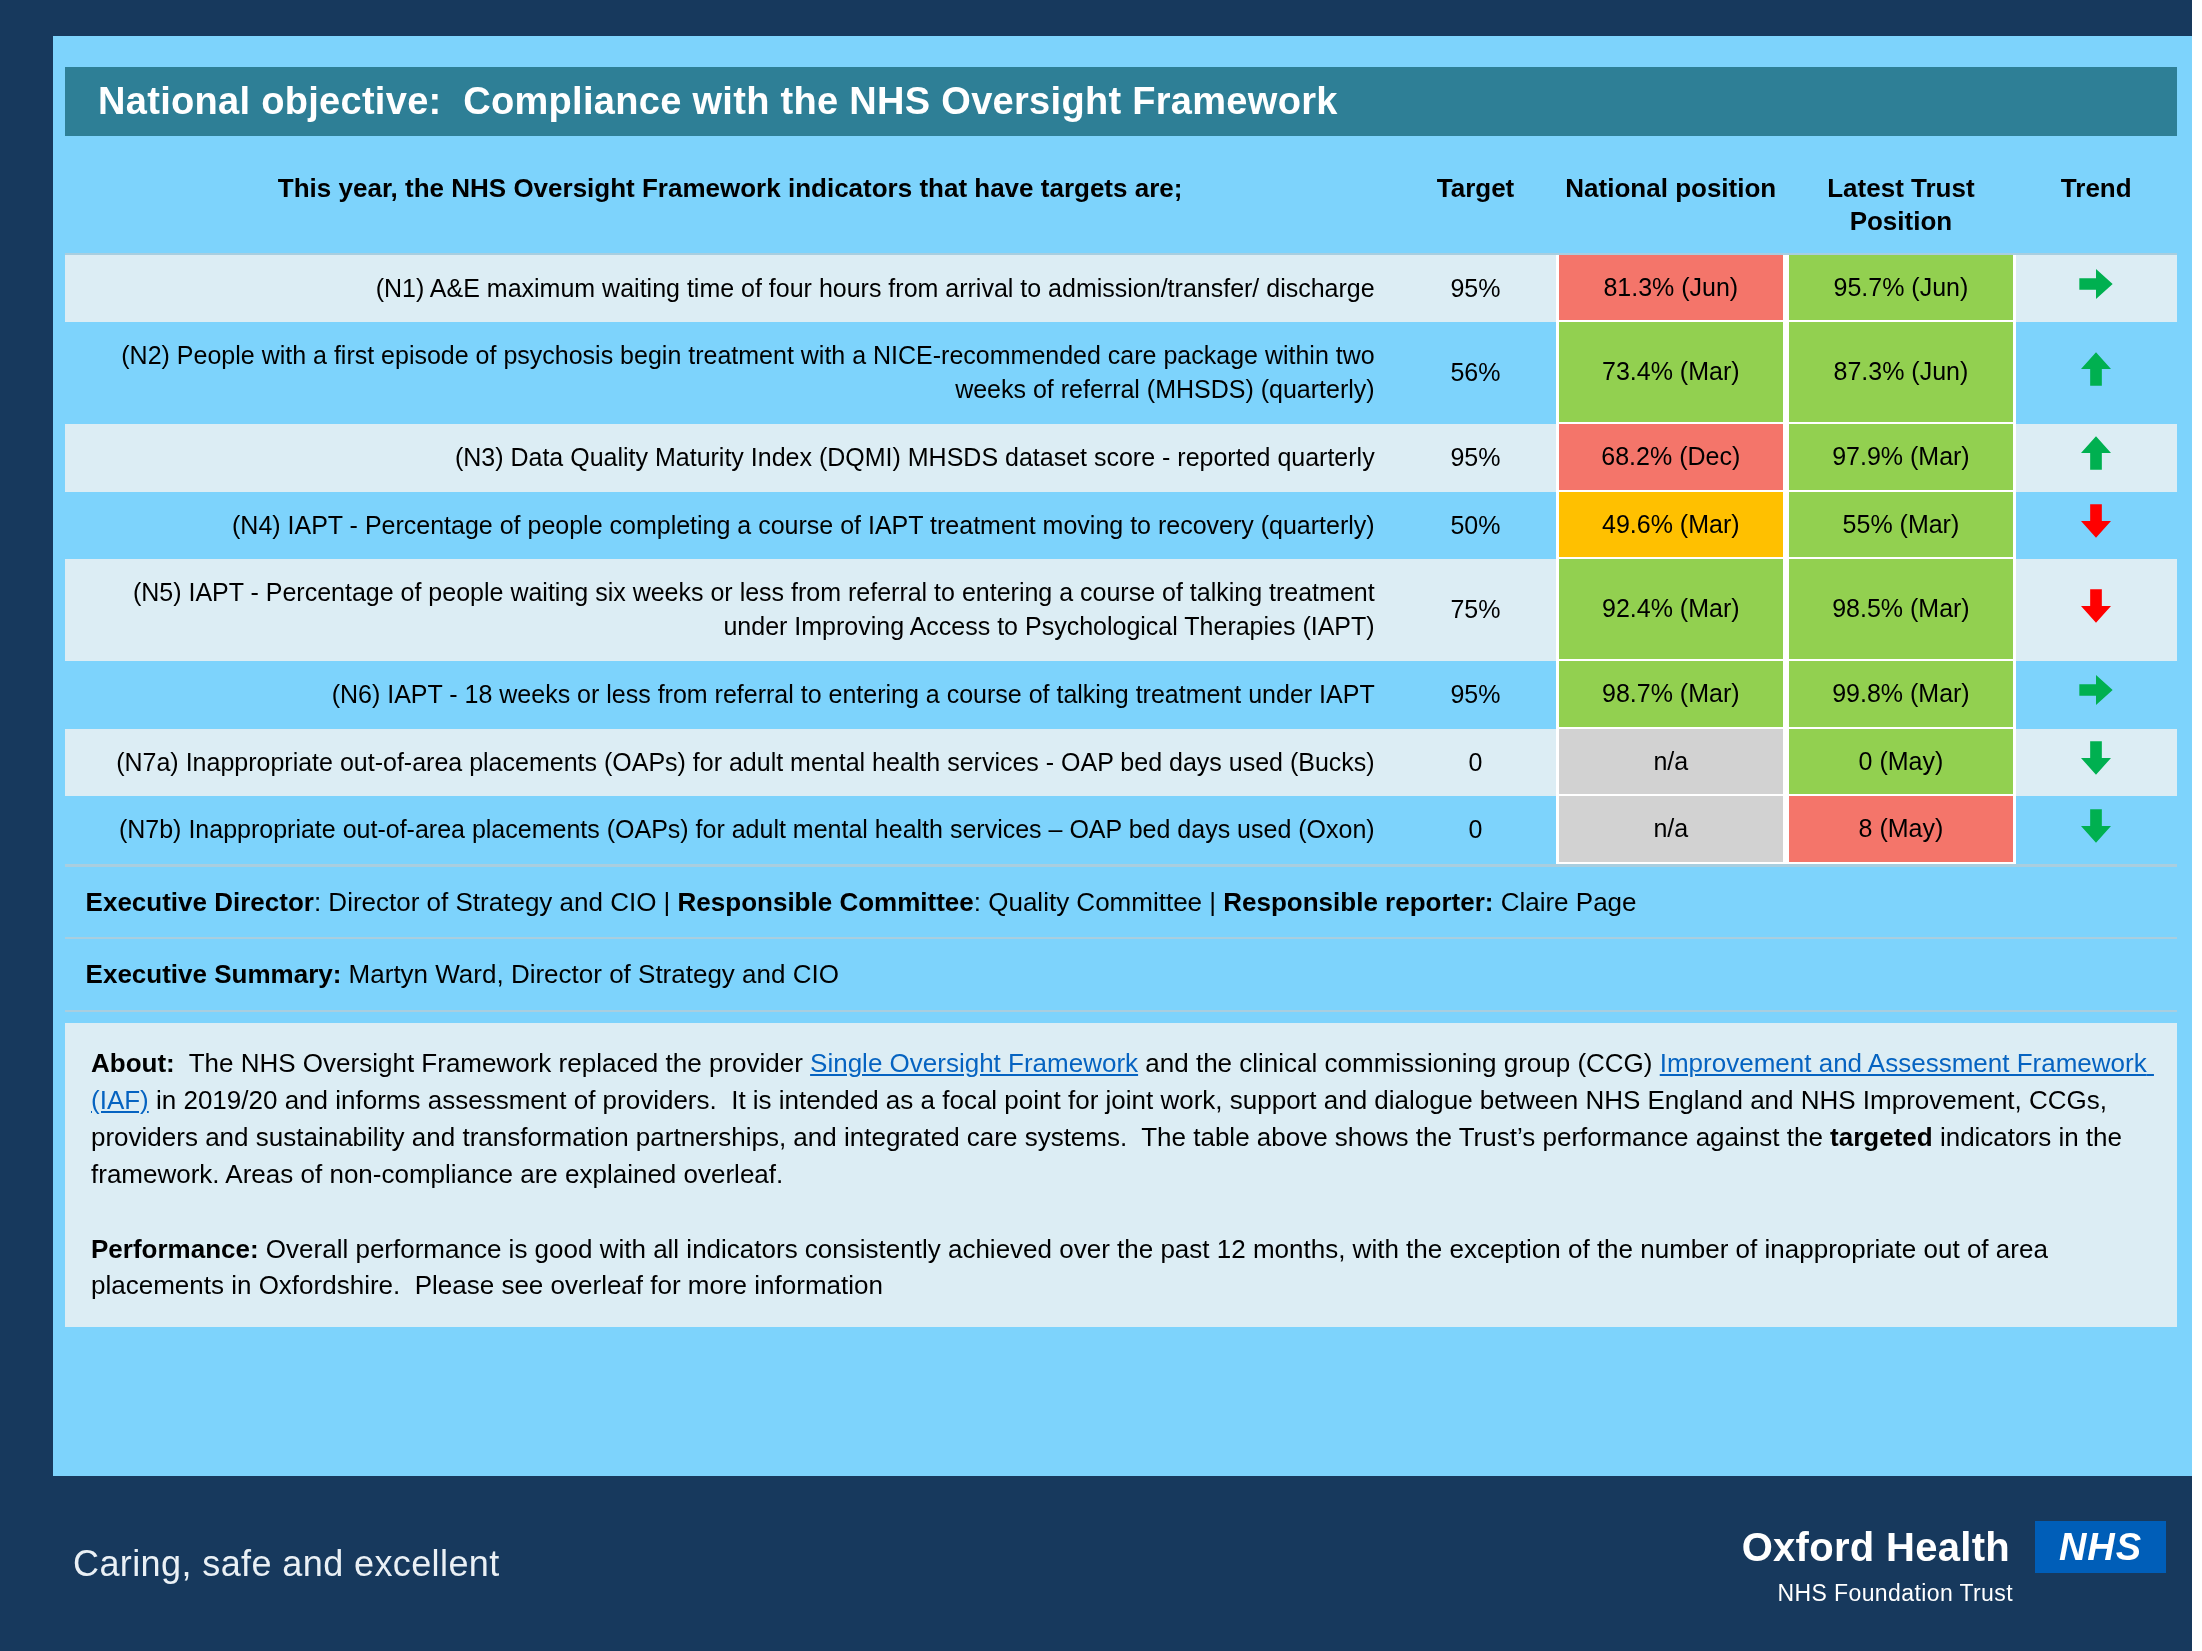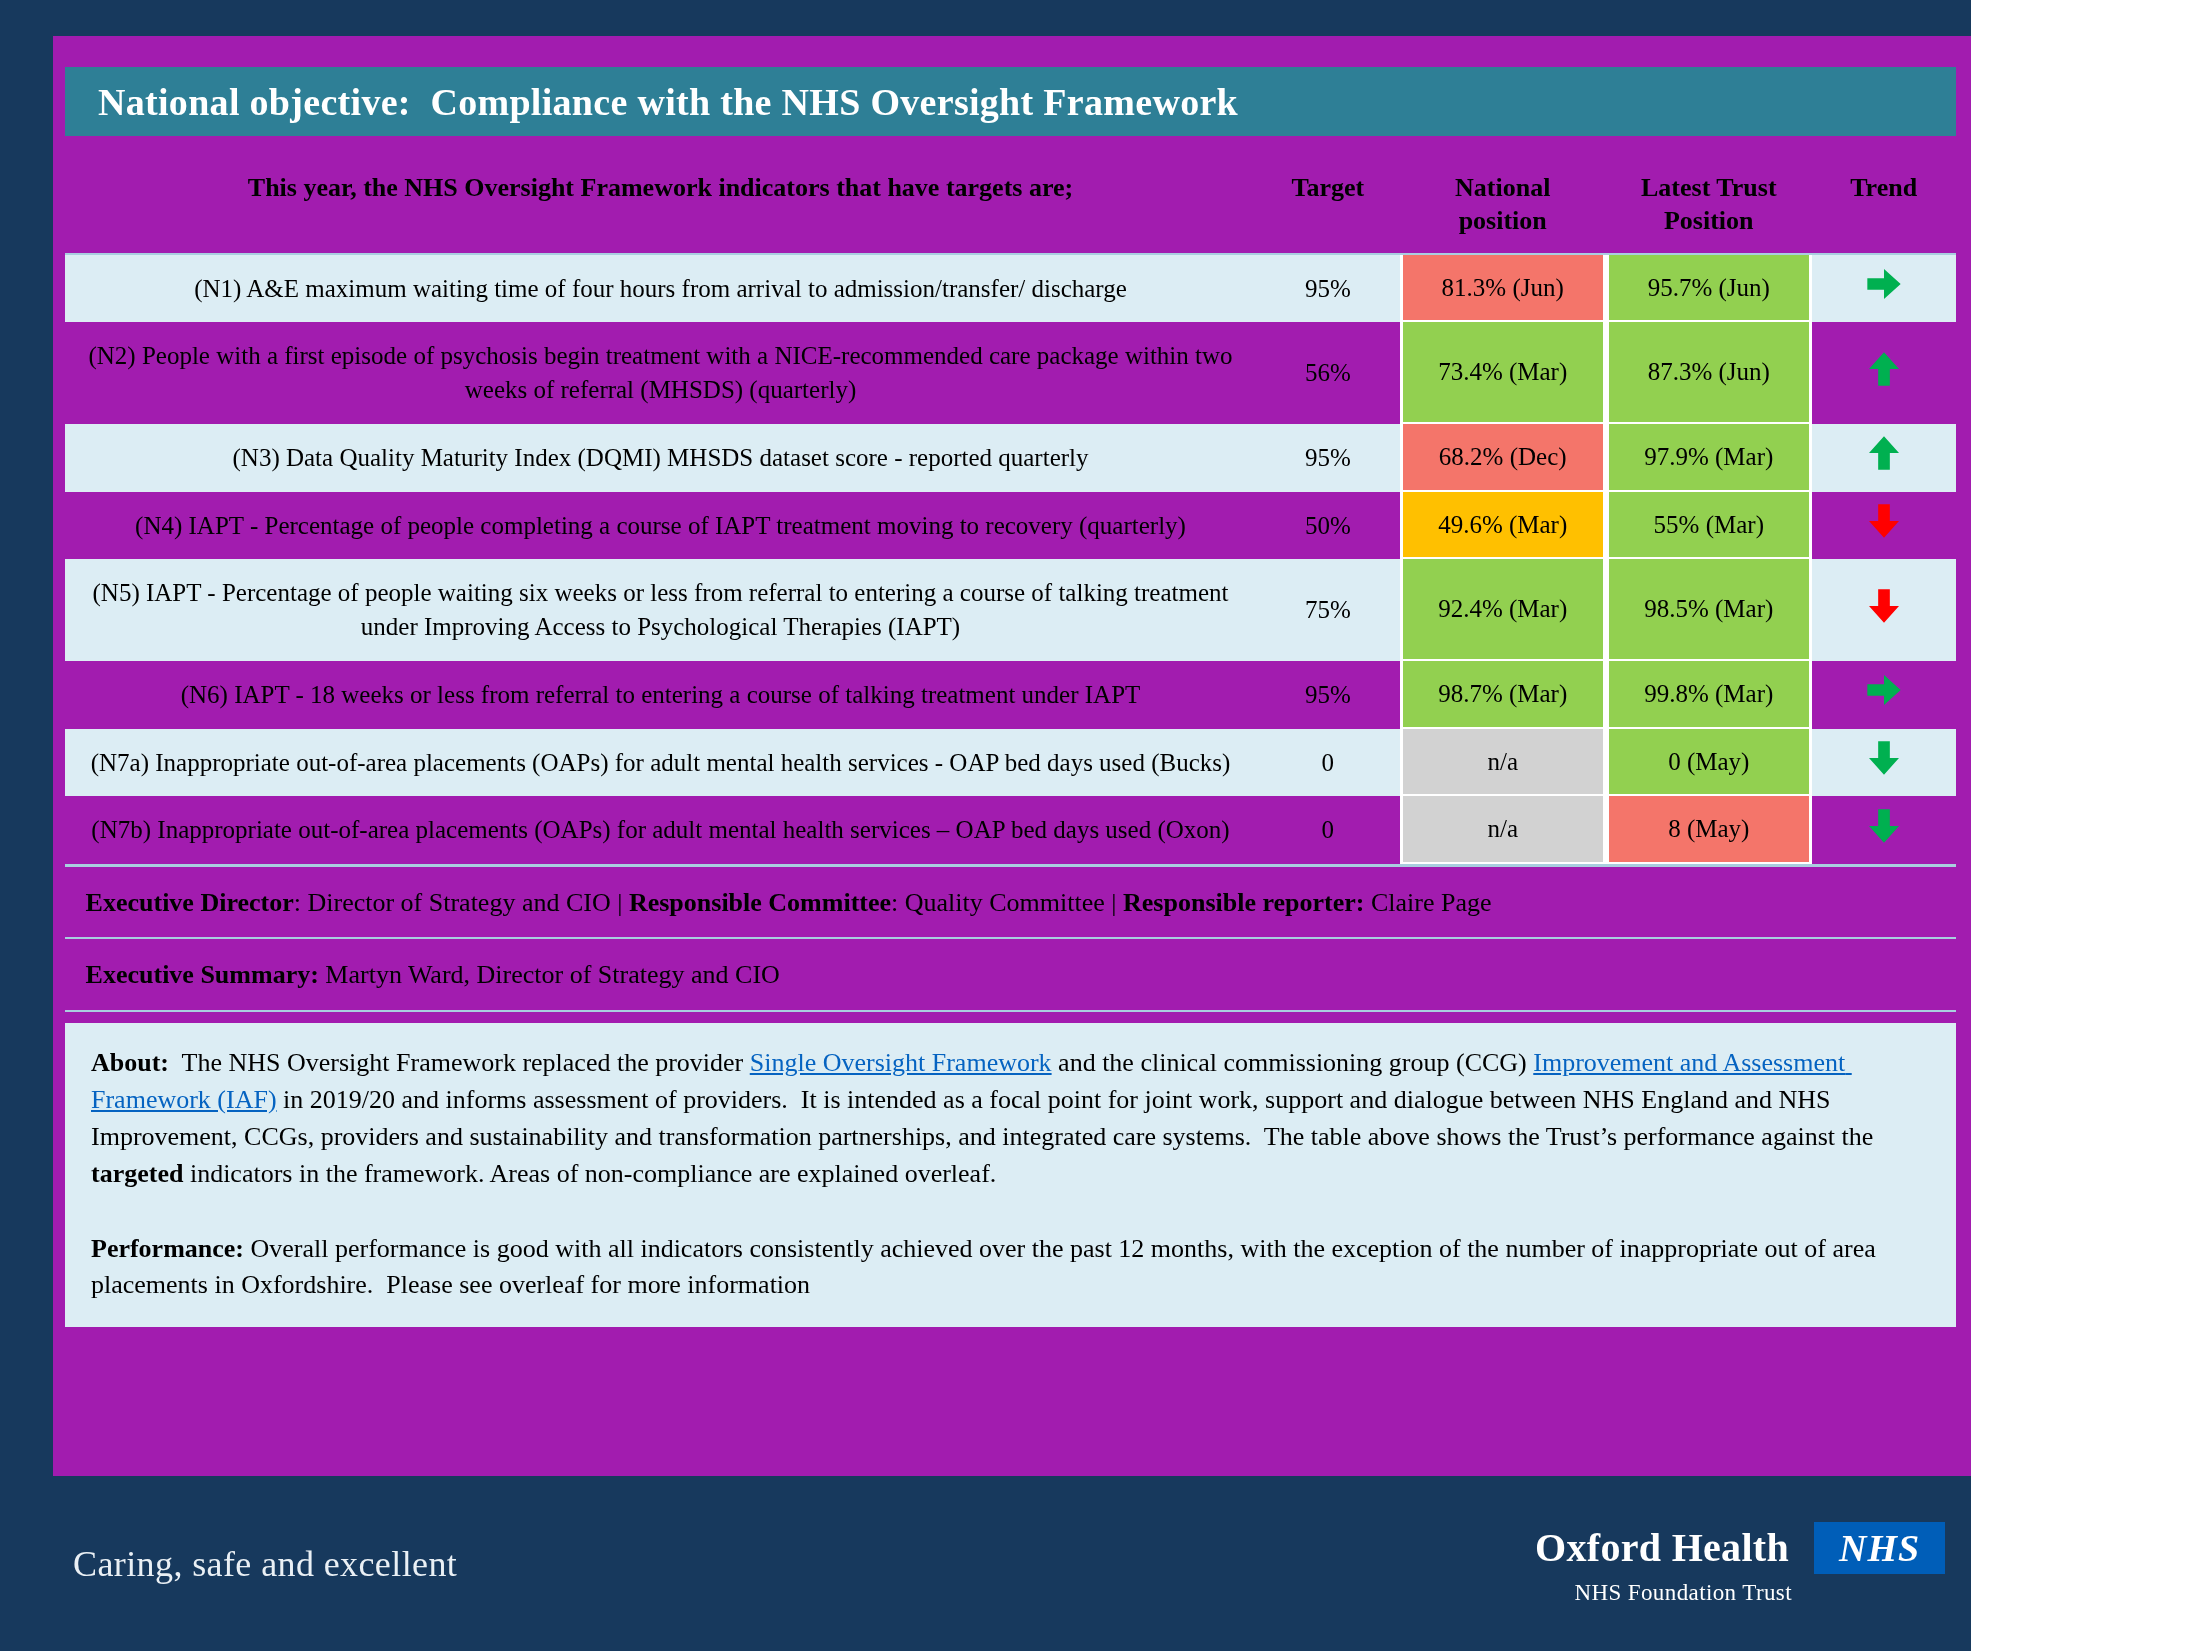--- a/index.html
+++ b/index.html
@@ -1,36 +1,36 @@
 <!DOCTYPE html>
 <html style="font-size:13.8px"><head>
 <meta charset="utf-8">
 <style>
   html,body{margin:0;padding:0;background:#ffffff;}
   .page{
-    position:relative;width:1971px;height:1652px;overflow:hidden;background:#a21caf;
-    font-family:Liberation Serif, serif;color:#000;
+    position:relative;width:2192px;height:1652px;overflow:hidden;background:#7dd3fc;
+    font-family:Liberation Sans, sans-serif;color:#000;
   }
   .topbar{position:absolute;top:0;left:0;width:100%;height:36px;background:#17395D;}
   .leftstripe{position:absolute;top:0;left:0;width:53px;height:100%;background:#17395D;}
   .content{position:absolute;left:65px;right:15.5px;top:36px;}
   .banner{
     margin-top:31px;height:69px;background:#2E7F96;display:flex;align-items:center;
     padding-left:33px;
   }
   .banner-title{color:#fff;font-size:38px;font-weight:bold;white-space:pre-wrap;letter-spacing:0.3px;}
   table.indicators{width:100%;border-collapse:separate;border-spacing:0;margin-top:15.5px;}
   table.indicators th{
     font-size:26px;font-weight:bold;vertical-align:top;padding:20.6px 8.6px 15.5px 8.6px;
     border-bottom:2.6px solid #A9CEDF;text-align:center;line-height:1.25;
   }
   th.h-desc{font-weight:normal;text-align:left;padding-left:20.6px;font-size:26px;}
   th.h-left{text-align:left;padding-left:13.8px;}
   td{font-size:25px;line-height:1.35;vertical-align:middle;}
-  td.c-desc{text-align:center;padding:17px 20.6px;}
+  td.c-desc{text-align:right;padding:17px 20.6px;}
   td.c-val{text-align:center;padding:12px 5.2px;}
   td.c-status{border-left:3.4px solid #fff;border-right:3.4px solid #fff;border-bottom:2.6px solid #fff;}
   td.c-trend{text-align:center;padding:6.9px 5.2px;}
   tr.alt{background:#DCEDF4;}
   .rule{height:2.6px;background:#A9CEDF;}
   .section{padding:17px 20.6px 15.5px 20.6px;font-size:26px;line-height:1.45;}
   .b{font-weight:bold;}
   .rich{white-space:pre-wrap;}
   a.link{color:#0563C1;text-decoration:underline;cursor:pointer;}
   .about-block{

